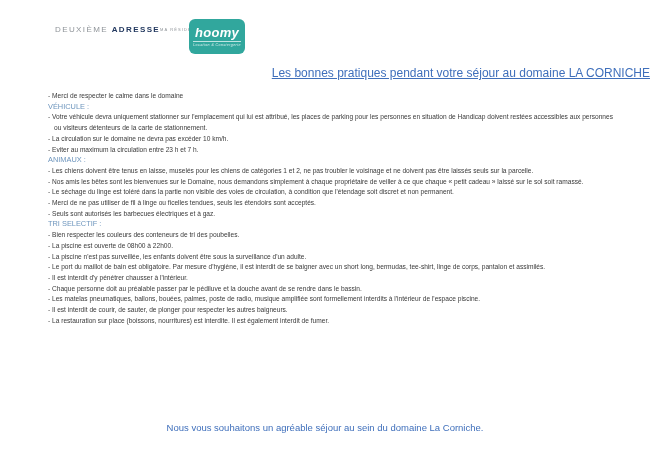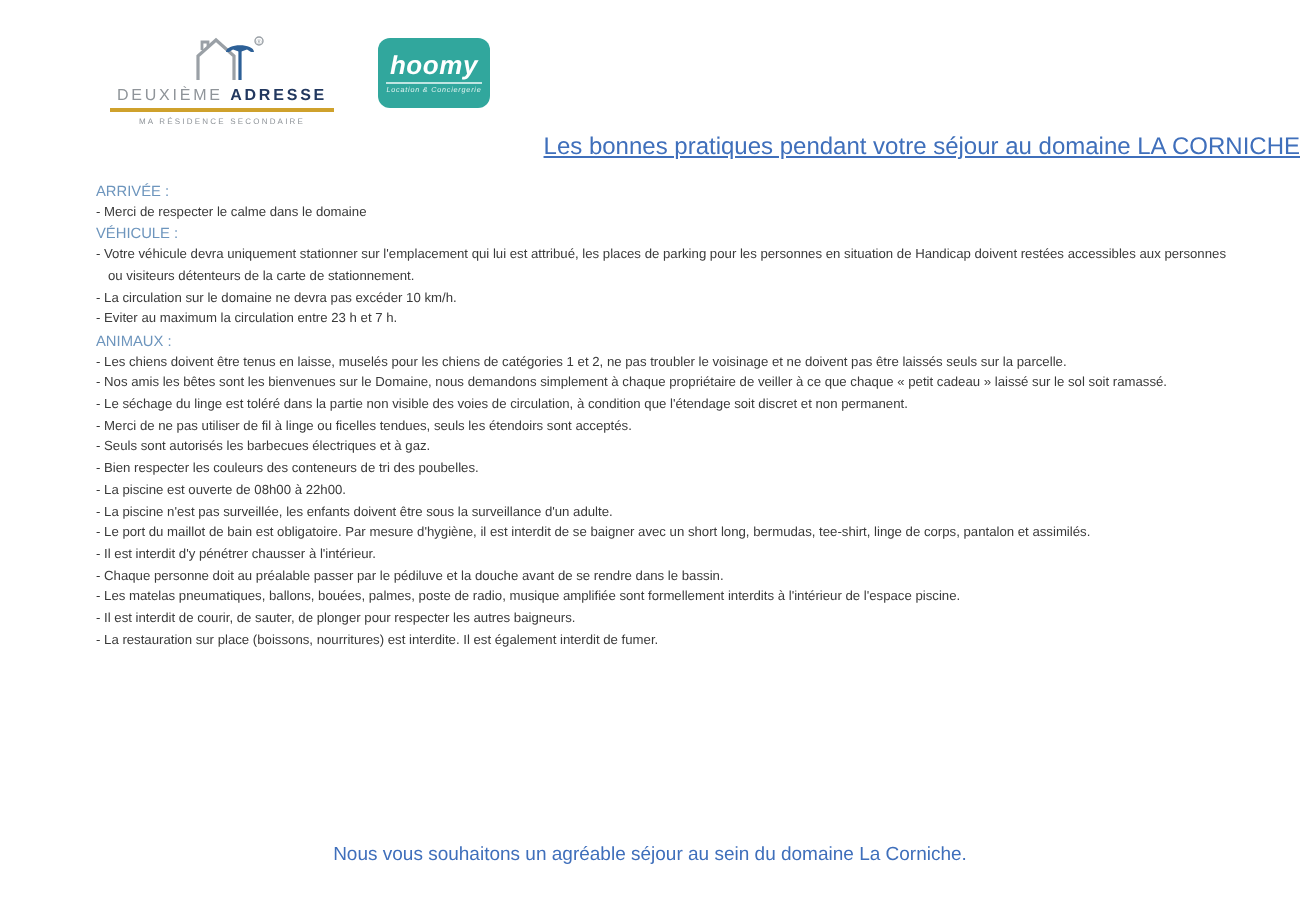--- a/index.html
+++ b/index.html
@@ -20,21 +20,21 @@
   .logos {
     position: absolute;
     top: 16px; left: 55px;
     display: flex;
     align-items: flex-start;
     gap: 22px;
   }
   .da-logo {
     width: 112px;
     display: flex;
-    flex-direction: column;
+    flex-direction: row;
     align-items: center;
   }
   .da-icon { height: 26px; margin-bottom: 1px; }
   .da-name {
     font-size: 8px;
     letter-spacing: 1.4px;
     white-space: nowrap;
     line-height: 9px;
   }
   .da-name .grey { color: #8f9499; font-weight: 400; }
@@ -150,21 +150,20 @@
       <div class="hoomy-name">hoomy</div>
       <div class="hoomy-tagline">Location &amp; Conciergerie</div>
     </div>
 
   </div>
 
   <div class="doc-title">Les bonnes pratiques pendant votre séjour au domaine LA CORNICHE</div>
 
   <div class="content" id="sections">
   <section class="rule-section">
-    <h2 class="section-heading">ARRIVÉE :</h2>
   <p class="rule-item">- Merci de respecter le calme dans le domaine</p>
       </section>
 
   <section class="rule-section">
     <h2 class="section-heading">VÉHICULE :</h2>
   <p class="rule-item">- Votre véhicule devra uniquement stationner sur l'emplacement qui lui est attribué, les places de parking pour les personnes en situation de Handicap doivent restées accessibles aux personnes ou visiteurs détenteurs de la carte de stationnement.</p>
         <p class="rule-item">- La circulation sur le domaine ne devra pas excéder 10 km/h.</p>
         <p class="rule-item">- Eviter au maximum la circulation entre 23 h et 7 h.</p>
       </section>
 
@@ -178,20 +177,21 @@
   <p class="rule-item">- Le séchage du linge est toléré dans la partie non visible des voies de circulation, à condition que l'étendage soit discret et non permanent.</p>
         <p class="rule-item">- Merci de ne pas utiliser de fil à linge ou ficelles tendues, seuls les étendoirs sont acceptés.</p>
       </section>
 
   <section class="rule-section">
   <p class="rule-item">- Seuls sont autorisés les barbecues électriques et à gaz.</p>
       </section>
 
 
   <section class="rule-section">
+    <h2 class="section-heading">TRI SELECTIF :</h2>
   <p class="rule-item">- Bien respecter les couleurs des conteneurs de tri des poubelles.</p>
       </section>
 
   <section class="rule-section">
   <p class="rule-item">- La piscine est ouverte de 08h00 à 22h00.</p>
         <p class="rule-item">- La piscine n'est pas surveillée, les enfants doivent être sous la surveillance d'un adulte.</p>
         <p class="rule-item">- Le port du maillot de bain est obligatoire. Par mesure d'hygiène, il est interdit de se baigner avec un short long, bermudas, tee-shirt, linge de corps, pantalon et assimilés.</p>
         <p class="rule-item">- Il est interdit d'y pénétrer chausser à l'intérieur.</p>
         <p class="rule-item">- Chaque personne doit au préalable passer par le pédiluve et la douche avant de se rendre dans le bassin.</p>
         <p class="rule-item">- Les matelas pneumatiques, ballons, bouées, palmes, poste de radio, musique amplifiée sont formellement interdits à l'intérieur de l'espace piscine.</p>

